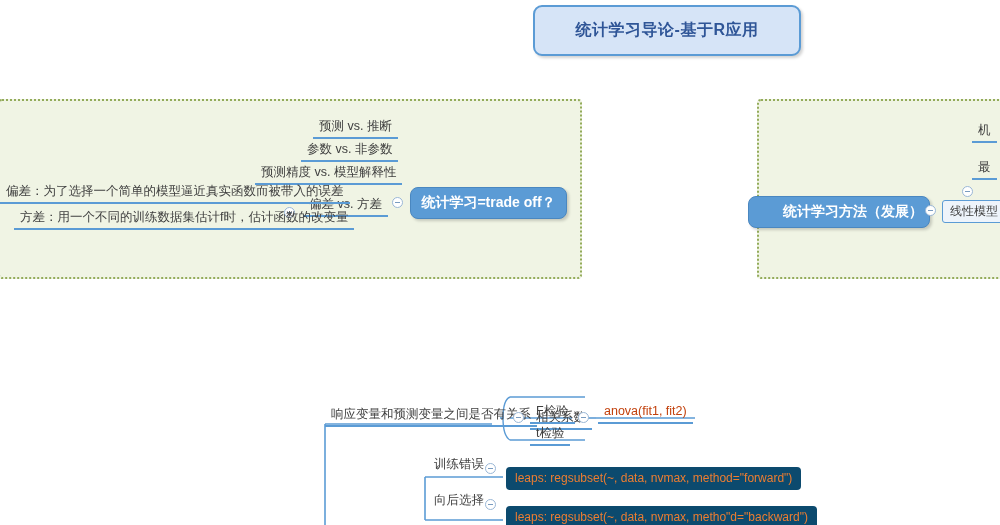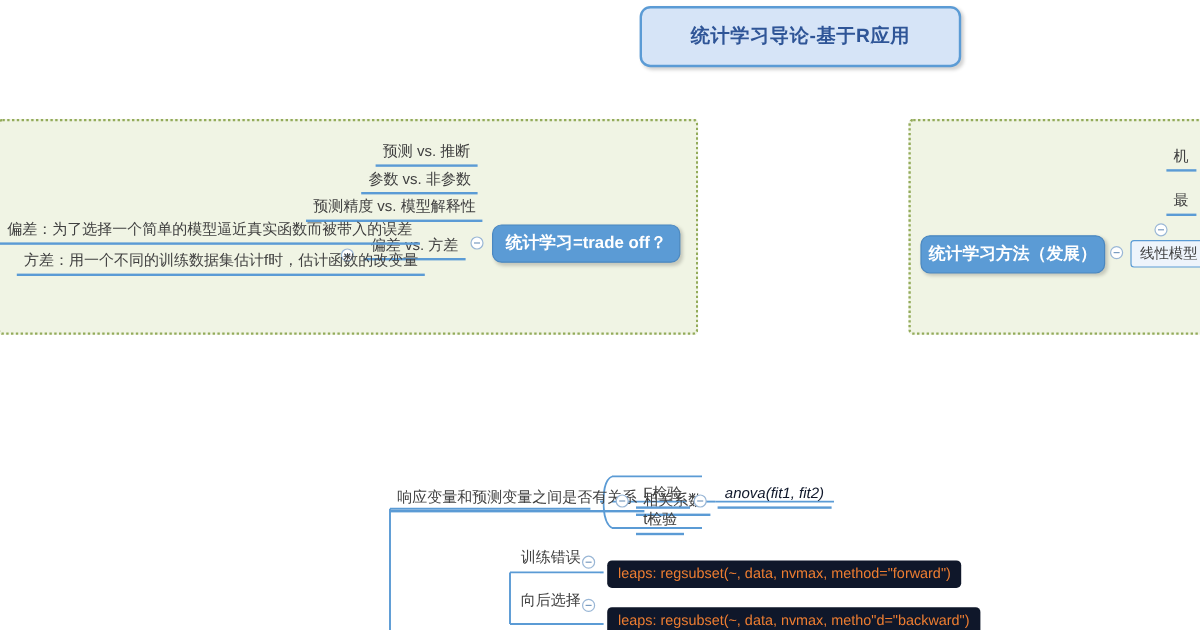--- a/index.html
+++ b/index.html
@@ -30,41 +30,41 @@
   #panel-right{left:757px;top:99px;width:278px;height:176px;}
 
   
   .pill{
     position:absolute;background:#5b9bd5;border:1px solid #4a87c0;border-radius:8px;
     box-shadow:2px 2px 3px rgba(0,0,0,.18);
     display:flex;align-items:center;justify-content:center;
     color:#ffffff;font-size:14px;font-weight:bold;white-space:nowrap;
   }
   #node-tradeoff{left:410px;top:187px;width:155px;height:30px;}
-  #node-method{left:767px;top:196px;width:152px;height:30px;}
+  #node-method{left:748px;top:196px;width:152px;height:30px;padding-left:28px;}
 
   
   .tnode{
     position:absolute;white-space:nowrap;font-size:12.5px;color:#404040;
     padding:0 6px 3px 6px;line-height:16px;
   }
   .tnode.ul{border-bottom:2.5px solid #5b9bd5;}
-  .tnode.orange{color:#0f172a;font-style:italic;}
+  .tnode.orange{color:#c2410c;}
 
   
   .boxnode{
     position:absolute;white-space:nowrap;font-size:12px;color:#404040;
     background:#eef4fb;border:1px solid #5b9bd5;border-radius:3px;
     padding:3px 7px;line-height:15px;
   }
 
   
   .codechip{
     position:absolute;white-space:nowrap;font-size:12px;color:#ed7d31;
-    background:#0f172a;border-radius:4px;padding:4px 9px;line-height:15px;
+    background:#0c4a6e;border-radius:4px;padding:4px 9px;line-height:15px;
   }
 
   
   .toggle{
     position:absolute;width:11px;height:11px;border-radius:50%;
     background:#ffffff;border:1px solid #9ab7d6;box-sizing:border-box;
   }
   .toggle:after{
     content:"";position:absolute;left:2px;top:4px;width:5px;height:1px;background:#7a9cc0;
   }

